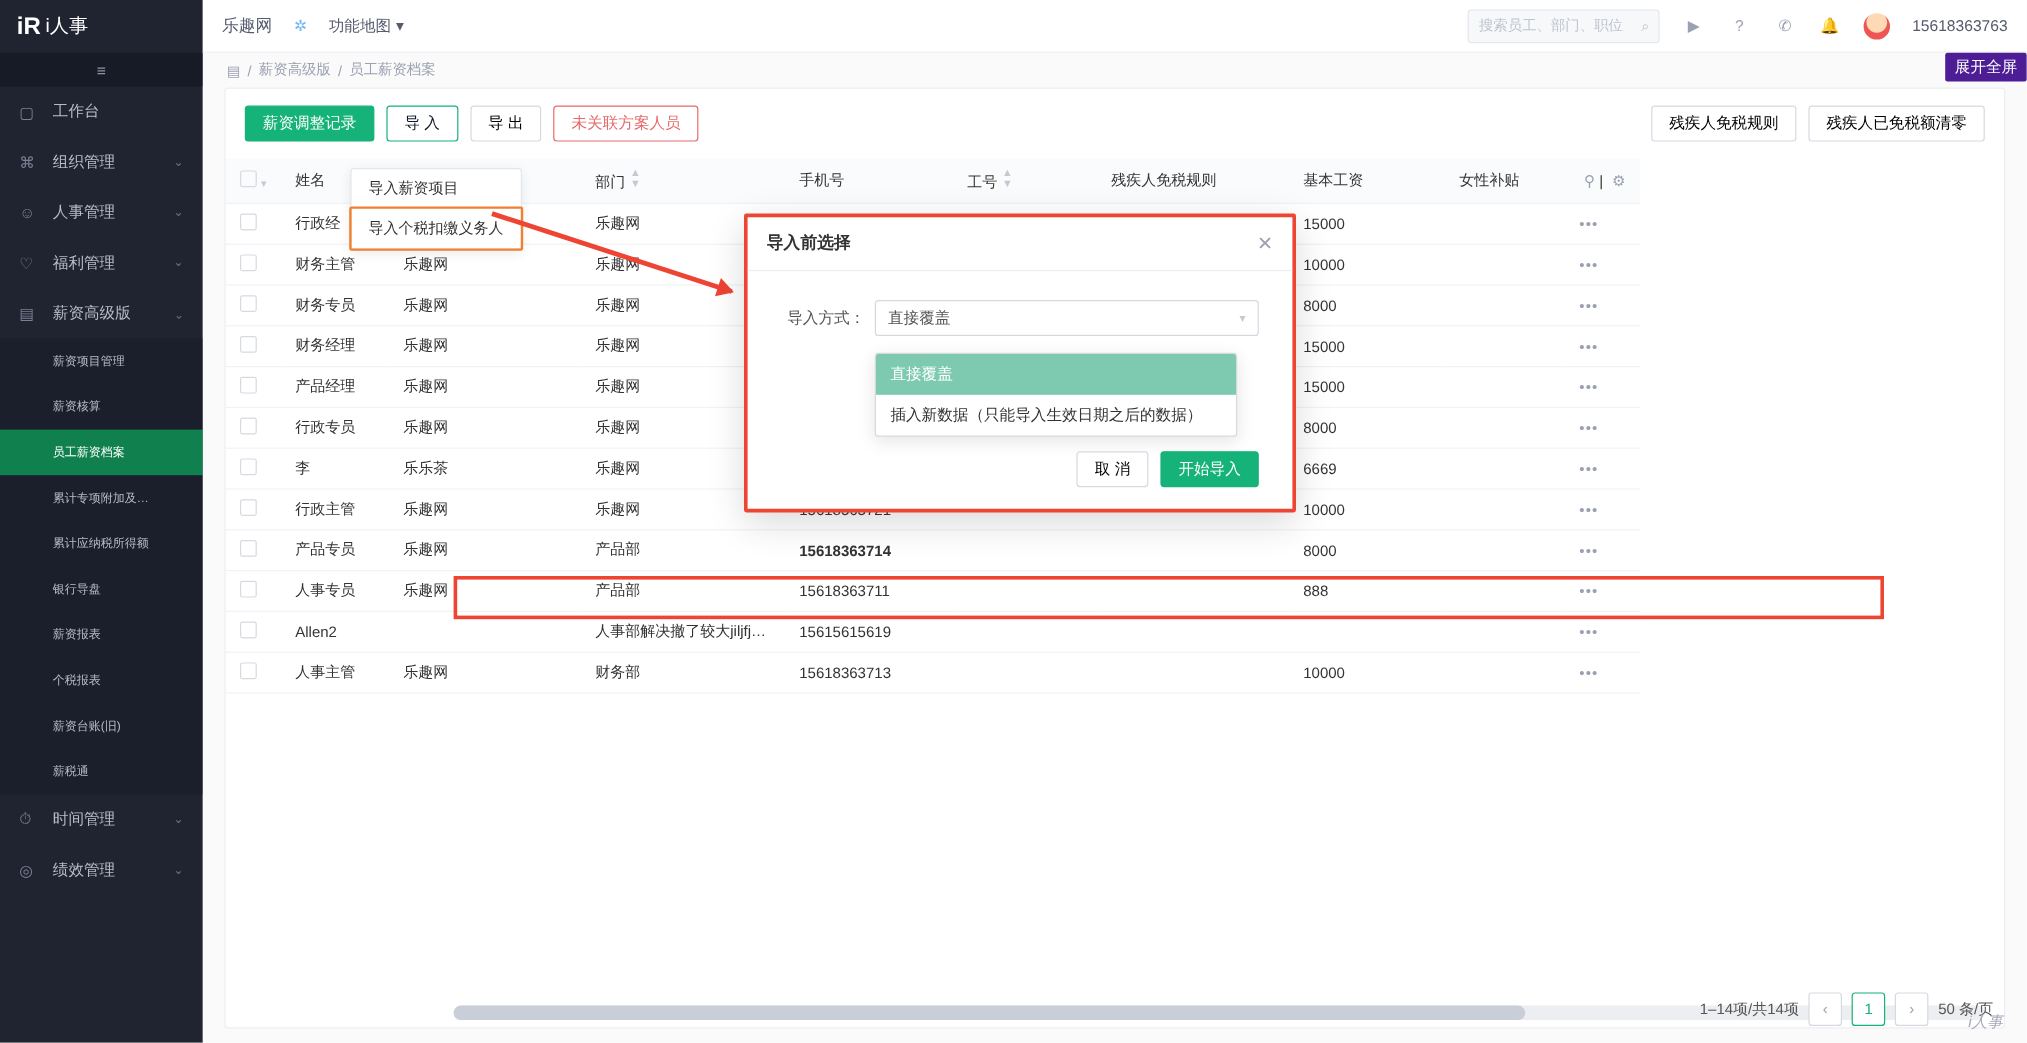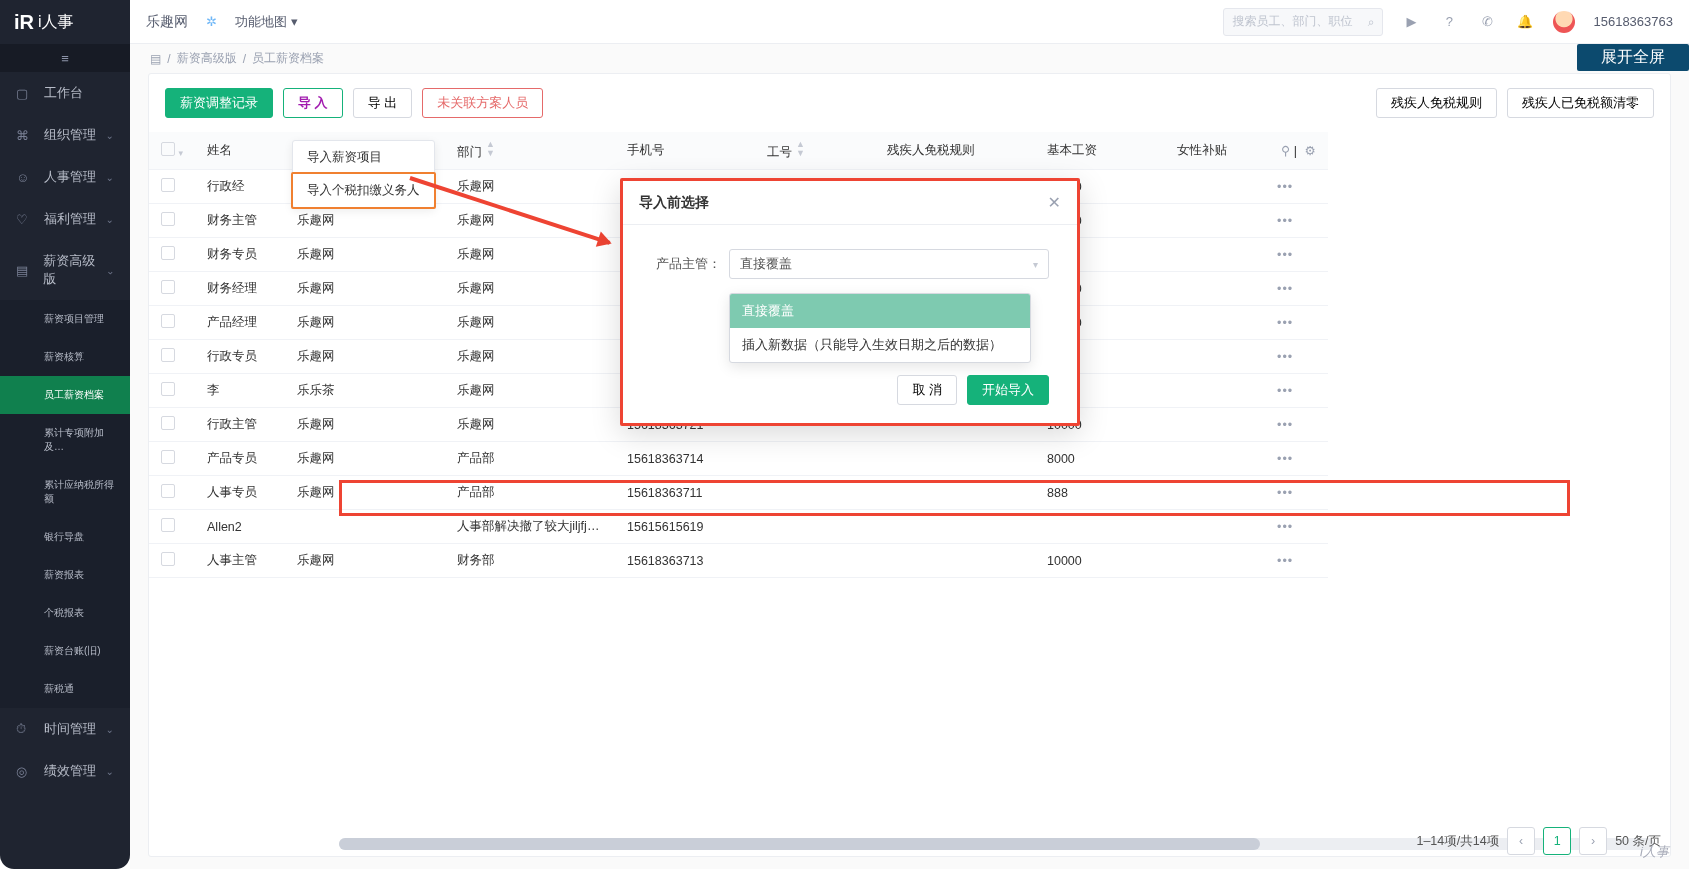--- a/index.html
+++ b/index.html
@@ -1,20 +1,20 @@
 <!DOCTYPE html>
 <html><head>
 <meta charset="utf-8">
 <style>
 * { box-sizing: border-box; margin: 0; padding: 0; }
 body { font-family: -apple-system, "PingFang SC", "Microsoft YaHei", sans-serif; font-size: 13px; color: #333; background: #fff; overflow: hidden; }
 .app { display: flex; height: 869px; width: 1689px; position: relative; }
 
 
-.sidebar { width: 130px; background: #1f2430; color: #b7bcc8; display: flex; flex-direction: column; border-radius: 14px; }
+.sidebar { width: 169px; background: #1f2430; color: #b7bcc8; display: flex; flex-direction: column; }
 .logo { height: 44px; display: flex; align-items: center; padding: 0 14px; font-size: 20px; font-weight: bold; color: #fff; background: #1f2430; }
 .logo-sub { font-size: 16px; font-weight: normal; margin-left: 4px; }
 .toggle { height: 28px; display: flex; align-items: center; justify-content: center; background: #171b25; color: #8c93a8; }
 .nav { flex: 1; overflow-y: auto; }
 .nav-item { display: flex; align-items: center; padding: 12px 16px; cursor: pointer; font-size: 13px; }
 .nav-item .icon { width: 18px; margin-right: 10px; color: #7a8196; }
 .nav-item .chev { margin-left: auto; font-size: 10px; color: #6d7489; }
 .nav-item.active { background: #10804e; color: #fff; }
 .nav-item.expanded .chev { transform: rotate(180deg); }
 .nav-sub { background: #1a1f2b; }
@@ -29,28 +29,28 @@
 .topbar .menu-link { color: #565c6e; display: flex; align-items: center; gap: 4px; cursor: pointer; }
 .topbar .spacer { flex: 1; }
 .search-box { width: 160px; height: 28px; border: 1px solid #e5e7ed; border-radius: 3px; display: flex; align-items: center; padding: 0 8px; color: #bfc4cf; font-size: 12px; background: #f7f8fa; }
 .top-icon { width: 20px; height: 20px; color: #9aa1b1; cursor: pointer; display: flex; align-items: center; justify-content: center; }
 .avatar { width: 22px; height: 22px; border-radius: 50%; background: radial-gradient(circle at 50% 35%, #ffd9b3 45%, #e55 50%); }
 .user-phone { font-size: 13px; color: #565c6e; }
 
 
 .crumb-row { display: flex; align-items: center; padding: 6px 20px; color: #9aa1b1; font-size: 12px; position: relative; }
 .crumb-row .sep { margin: 0 6px; }
-.expand-btn { position: absolute; right: 0; top: 0; background: #0c4a6e; color: #fff; font-size: 16px; padding: 3px 24px; border-radius: 2px; cursor: pointer; }
+.expand-btn { position: absolute; right: 0; top: 0; background: #4c1d95; color: #fff; font-size: 13px; padding: 3px 8px; border-radius: 2px; cursor: pointer; }
 
 
 .content { flex: 1; background: #fff; margin: 0 18px 12px 18px; border: 1px solid #eceef2; border-radius: 3px; display: flex; flex-direction: column; position: relative; }
 .toolbar { display: flex; align-items: center; padding: 14px 16px; gap: 10px; }
 .btn { height: 30px; padding: 0 14px; border: 1px solid #d6d9e0; background: #fff; border-radius: 3px; font-size: 13px; cursor: pointer; display: flex; align-items: center; }
 .btn.primary { background: #15b27a; border-color: #15b27a; color: #fff; }
-.btn.active { border-color: #15b27a; color: #a21caf; font-weight: bold; }
+.btn.active { border-color: #15b27a; color: #0f172a; }
 .btn.danger { border-color: #e56a6a; color: #e56a6a; }
 .toolbar .spacer { flex: 1; }
 
 
 .import-menu { position: absolute; top: 140px; left: 292px; background: #fff; border: 1px solid #e3e6ec; border-radius: 3px; box-shadow: 0 3px 10px rgba(0,0,0,.08); z-index: 5; }
 .import-menu .mi { padding: 8px 14px; font-size: 12.5px; cursor: pointer; white-space: nowrap; }
 .import-menu .mi.hl { border: 2px solid #f08030; border-radius: 2px; margin: -2px; position: relative; }
 
 
 .tbl-scroll { flex: 1; overflow: hidden; }
@@ -305,21 +305,21 @@
                 <td style="max-width: 160px;"></td>
                 <td style="max-width: 130px;">10000</td>
                 <td style="max-width: 100px;"></td>
                 <td><span class="row-action">•••</span></td>
               </tr>
               <tr>
                 <td style="max-width: 40px;"><span class="chk"></span></td>
                 <td style="max-width: 90px;">产品专员</td>
                 <td style="max-width: 160px;">乐趣网</td>
                 <td style="max-width: 170px;">产品部</td>
-                <td style="max-width: 140px;">15618363714</td>
+                <td style="max-width: 140px; font-weight: bold;">15618363714</td>
                 <td style="max-width: 120px;"></td>
                 <td style="max-width: 160px;"></td>
                 <td style="max-width: 130px;">8000</td>
                 <td style="max-width: 100px;"></td>
                 <td><span class="row-action">•••</span></td>
               </tr>
               <tr>
                 <td style="max-width: 40px;"><span class="chk"></span></td>
                 <td style="max-width: 90px;">人事专员</td>
                 <td style="max-width: 160px;">乐趣网</td>
@@ -380,21 +380,21 @@
 
   <div class="red-arrow"></div>
 
   <div class="modal">
     <div class="modal-hd">
       <span class="title">导入前选择</span>
       <span class="close">✕</span>
     </div>
     <div class="modal-body">
       <div class="form-row">
-        <span class="lab">产品主管：</span>
+        <span class="lab">导入方式：</span>
         <div class="sel">
           <span>直接覆盖</span>
           <span class="chev-d">▾</span>
         </div>
       </div>
       <div class="dropdown">
         <div class="opt sel-opt">直接覆盖</div>
         <div class="opt">插入新数据（只能导入生效日期之后的数据）</div>
       </div>
       <div class="modal-ft">

